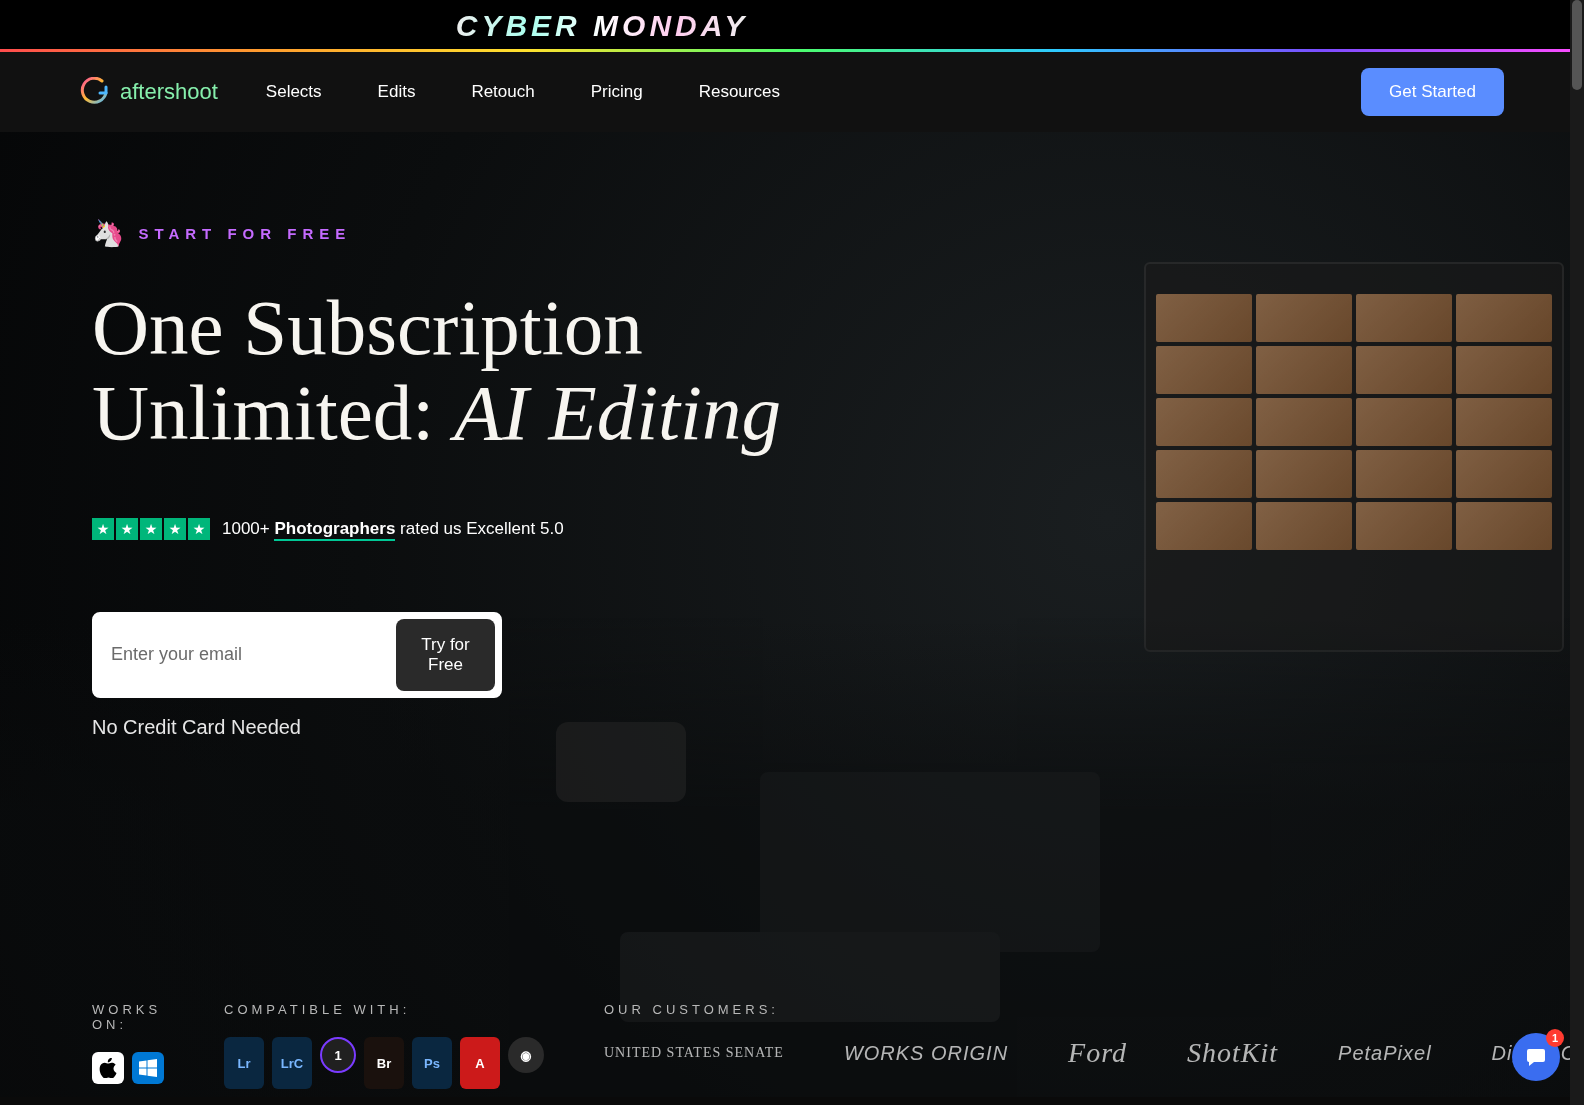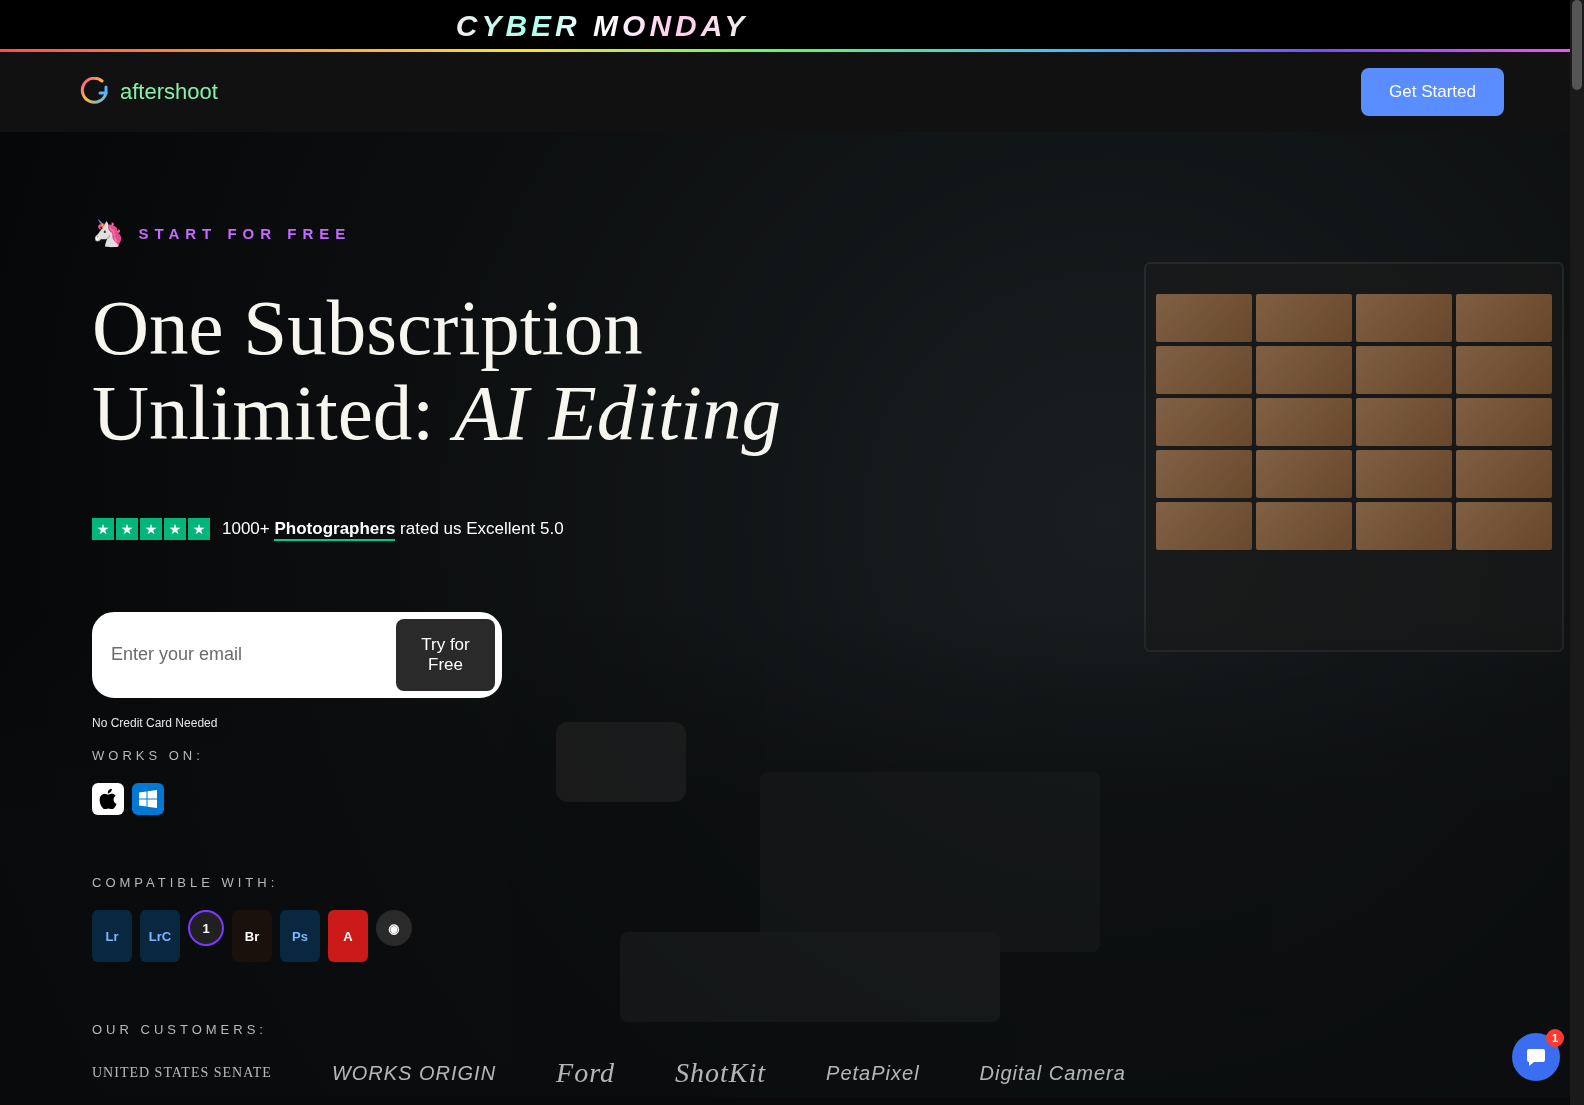--- a/index.html
+++ b/index.html
@@ -151,21 +151,21 @@
 .rating-text .underline {
   font-weight: 600;
   border-bottom: 2px solid #00c896;
   padding-bottom: 1px;
 }
 
 .email-form {
   margin-top: 72px;
   width: 410px;
   background: #fff;
-  border-radius: 22px;
+  border-radius: 8px;
   padding: 5px;
   display: flex;
   align-items: center;
   border: 2px solid #fff;
   gap: 41px;
 }
 .email-input {
   flex: 1;
   border: none;
   outline: none;
@@ -180,33 +180,32 @@
   color: #fff;
   border: none;
   border-radius: 8px;
   padding: 16px 24px;
   font-size: 17px;
   font-weight: 500;
   cursor: pointer;
 }
 .no-cc {
   margin-top: 18px;
-  font-size: 12px;
+  font-size: 20px;
   color: #e7e7e7;
 }
 
 
 .footer-strip {
   position: absolute;
   left: 0; right: 0; bottom: 0;
   padding: 0 92px 8px 92px;
   display: flex;
   align-items: flex-start;
   gap: 60px;
-  flex-direction: column;
 }
 .footer-col-title {
   font-size: 13px;
   letter-spacing: 4px;
   color: #b8b8b8;
   font-weight: 500;
   margin-bottom: 20px;
 }
 .platform-icons, .compat-icons { display: flex; gap: 8px; }
 .plat-icon {
@@ -300,20 +299,27 @@
       <defs>
           <linearGradient id="g1" x1="0" y1="0" x2="1" y2="1">
         <stop offset="0%" stop-color="#ff4d9d"></stop>
             <stop offset="50%" stop-color="#ffbb33"></stop>
             <stop offset="100%" stop-color="#4db8ff"></stop>
       </linearGradient>
         </defs>
     </svg>
     <span class="logo-text">aftershoot</span>
   </div>
+  <nav class="navlinks">
+    <a href="#">Selects</a>
+    <a href="#">Edits</a>
+    <a href="#">Retouch</a>
+    <a href="#">Pricing</a>
+    <a href="#">Resources</a>
+  </nav>
   <button class="cta-button">Get Started</button>
 </div>
 
 <div class="hero">
   <div class="hero-bg">
     <div class="desk-monitor">
       <div class="thumb"></div>
         <div class="thumb"></div>
         <div class="thumb"></div>
         <div class="thumb"></div>

